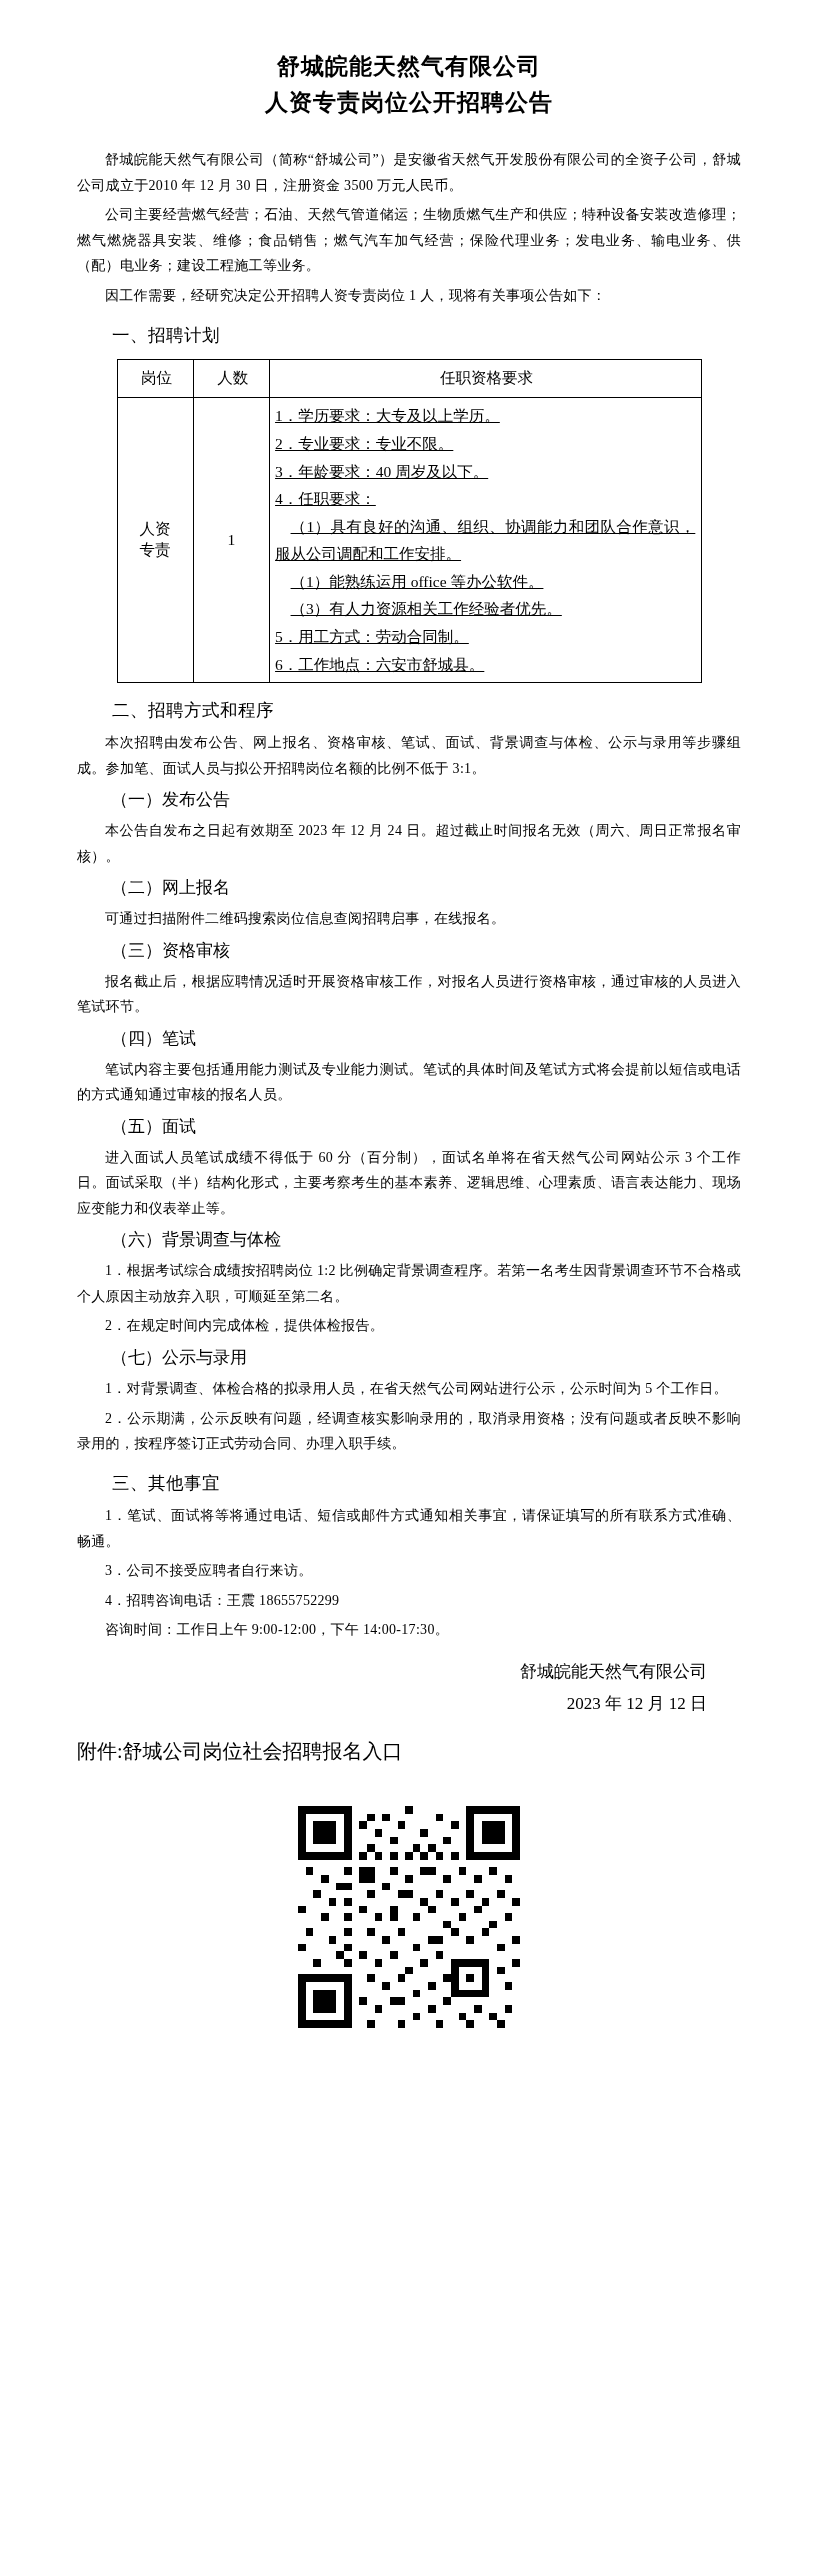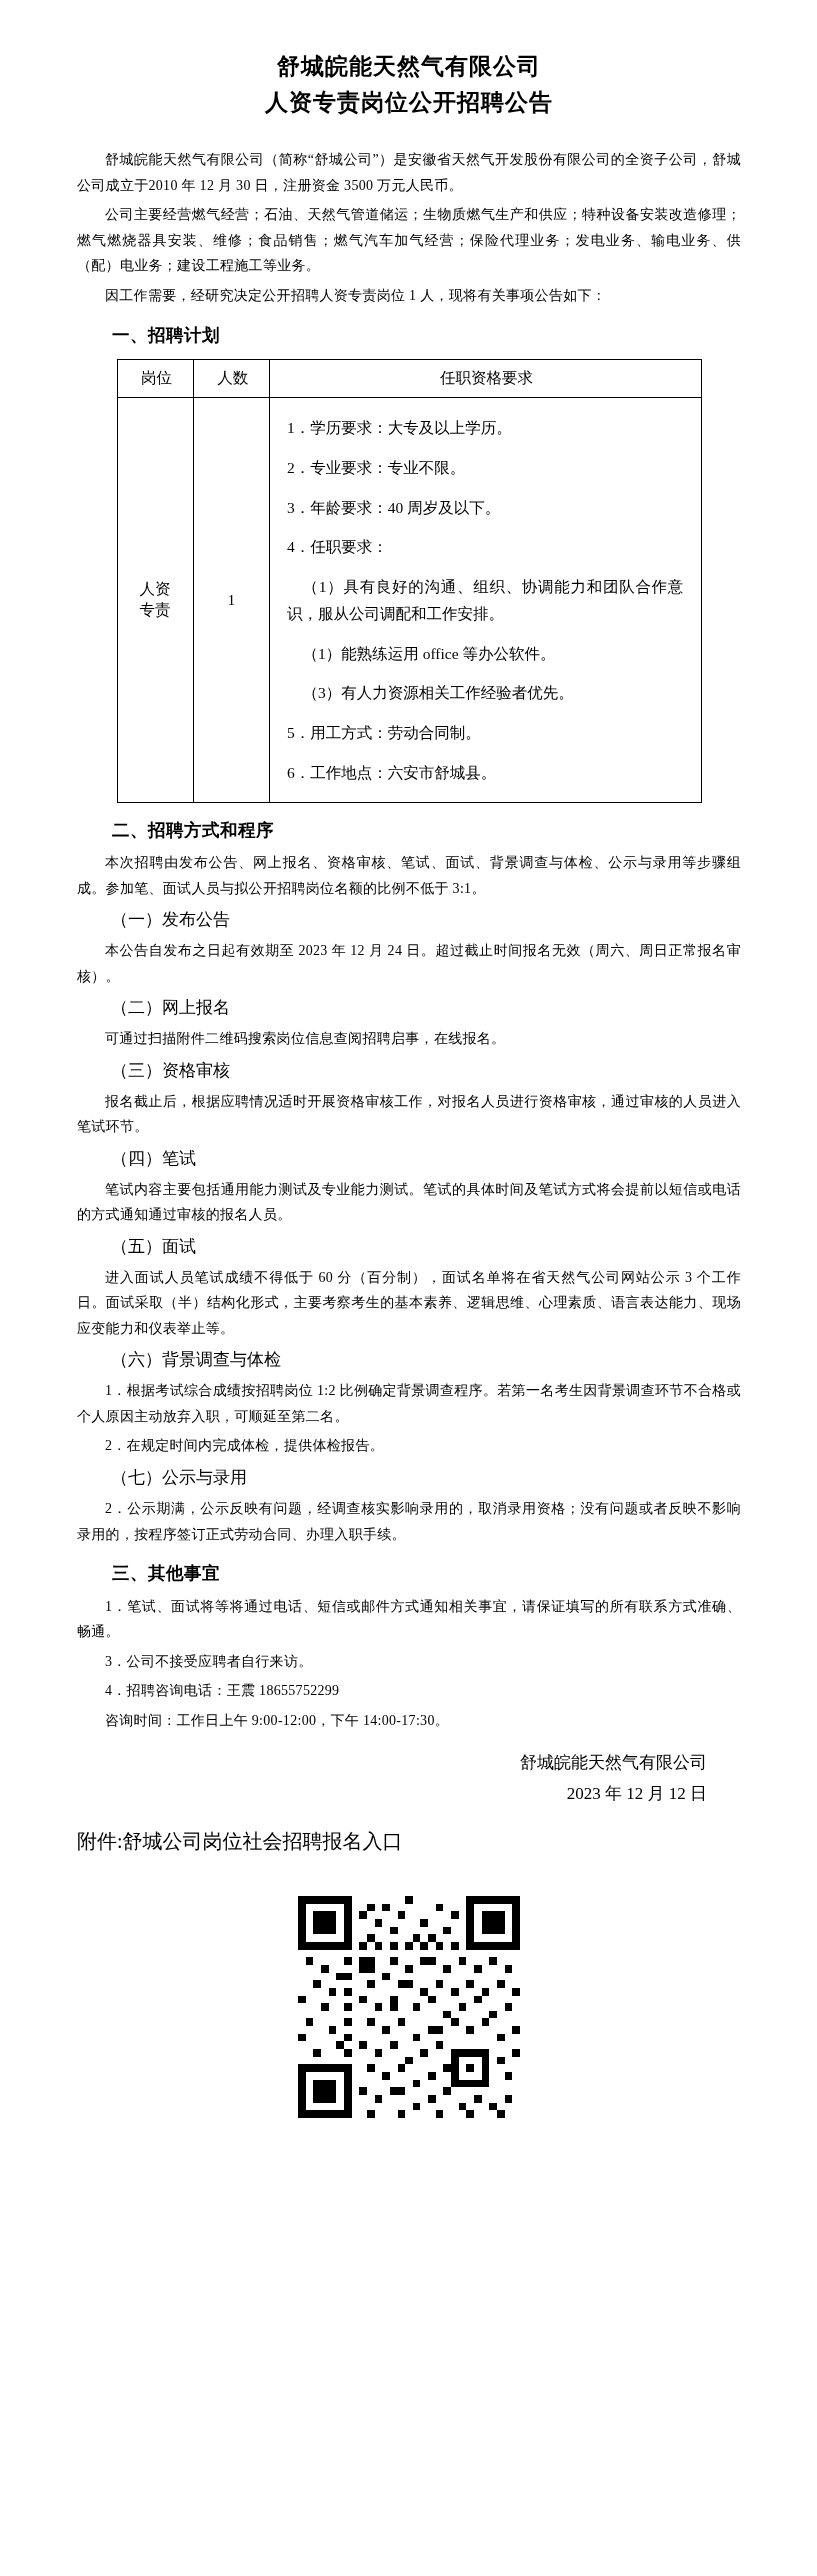--- a/index.html
+++ b/index.html
@@ -32,21 +32,21 @@
   p.para {
     font-size: 14px;
     line-height: 1.82;
     margin: 0 0 4.1px 0;
     text-indent: 2em;
     text-align: justify;
     letter-spacing: 0.3px;
   }
   .section-head {
     font-size: 17.5px;
-    font-weight: bold;
+    font-weight: normal;
     line-height: 1.85;
     margin: 10.3px 0 4.1px 0;
     text-indent: 2em;
     letter-spacing: 0.5px;
   }
   .sub-head {
     font-size: 17px;
     line-height: 1.82;
     margin: 3.1px 0 2.1px 0;
     text-indent: 2em;
@@ -83,21 +83,22 @@
     text-align: center;
     line-height: 1.35;
     font-size: 15.5px;
   }
   .req-cell {
     line-height: 1.78;
     font-size: 15.5px;
     text-align: justify;
   }
   .req-cell div {
-    margin: 12px;
+    margin: 0;
+    text-decoration: underline;
   }
   .req-indent {
     text-indent: 1em;
   }
   .sign-block {
     margin-top: 13.4px;
     font-size: 17px;
     line-height: 1.85;
     text-align: right;
     padding-right: 34px;
@@ -182,20 +183,21 @@
   <p class="para">笔试内容主要包括通用能力测试及专业能力测试。笔试的具体时间及笔试方式将会提前以短信或电话的方式通知通过审核的报名人员。</p>
 
   <div class="sub-head">（五）面试</div>
   <p class="para">进入面试人员笔试成绩不得低于 60 分（百分制），面试名单将在省天然气公司网站公示 3 个工作日。面试采取（半）结构化形式，主要考察考生的基本素养、逻辑思维、心理素质、语言表达能力、现场应变能力和仪表举止等。</p>
 
   <div class="sub-head">（六）背景调查与体检</div>
   <p class="para">1．根据考试综合成绩按招聘岗位 1:2 比例确定背景调查程序。若第一名考生因背景调查环节不合格或个人原因主动放弃入职，可顺延至第二名。</p>
   <p class="para">2．在规定时间内完成体检，提供体检报告。</p>
 
   <div class="sub-head">（七）公示与录用</div>
+  <p class="para">1．对背景调查、体检合格的拟录用人员，在省天然气公司网站进行公示，公示时间为 5 个工作日。</p>
   <p class="para">2．公示期满，公示反映有问题，经调查核实影响录用的，取消录用资格；没有问题或者反映不影响录用的，按程序签订正式劳动合同、办理入职手续。</p>
 
   <div class="section-head">三、其他事宜</div>
   <p class="para">1．笔试、面试将等将通过电话、短信或邮件方式通知相关事宜，请保证填写的所有联系方式准确、畅通。</p>
   <p class="para">3．公司不接受应聘者自行来访。</p>
   <p class="para">4．招聘咨询电话：王震  18655752299</p>
   <p class="para">咨询时间：工作日上午 9:00-12:00，下午 14:00-17:30。</p>
 
   <div class="sign-block">
     <div>舒城皖能天然气有限公司</div>

